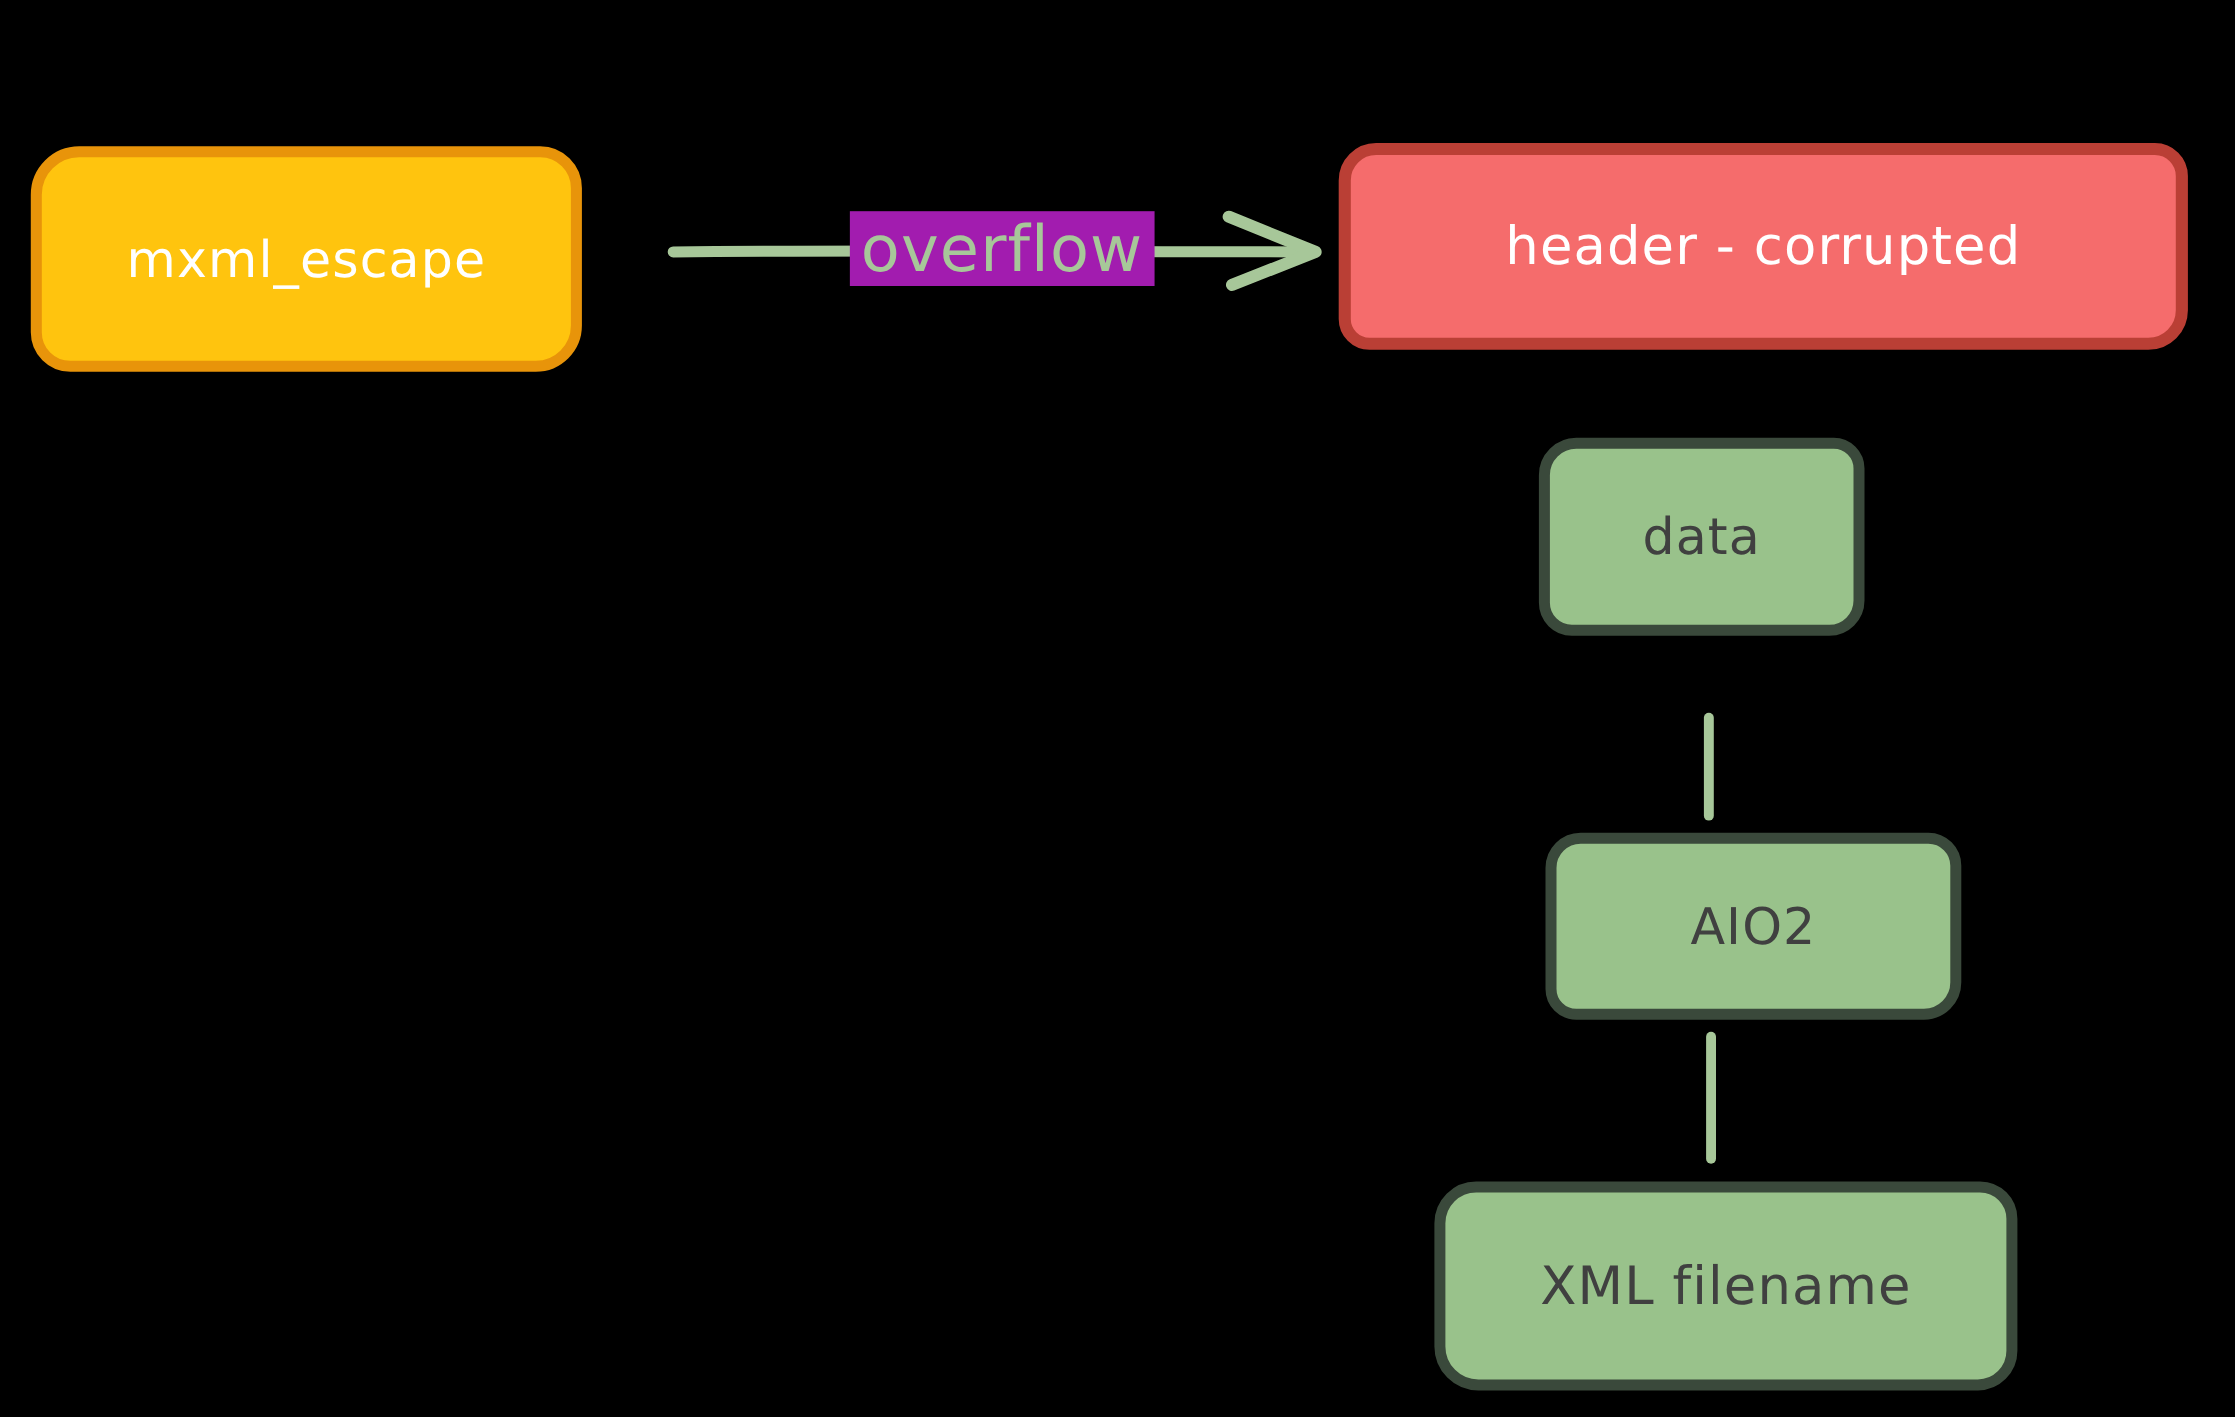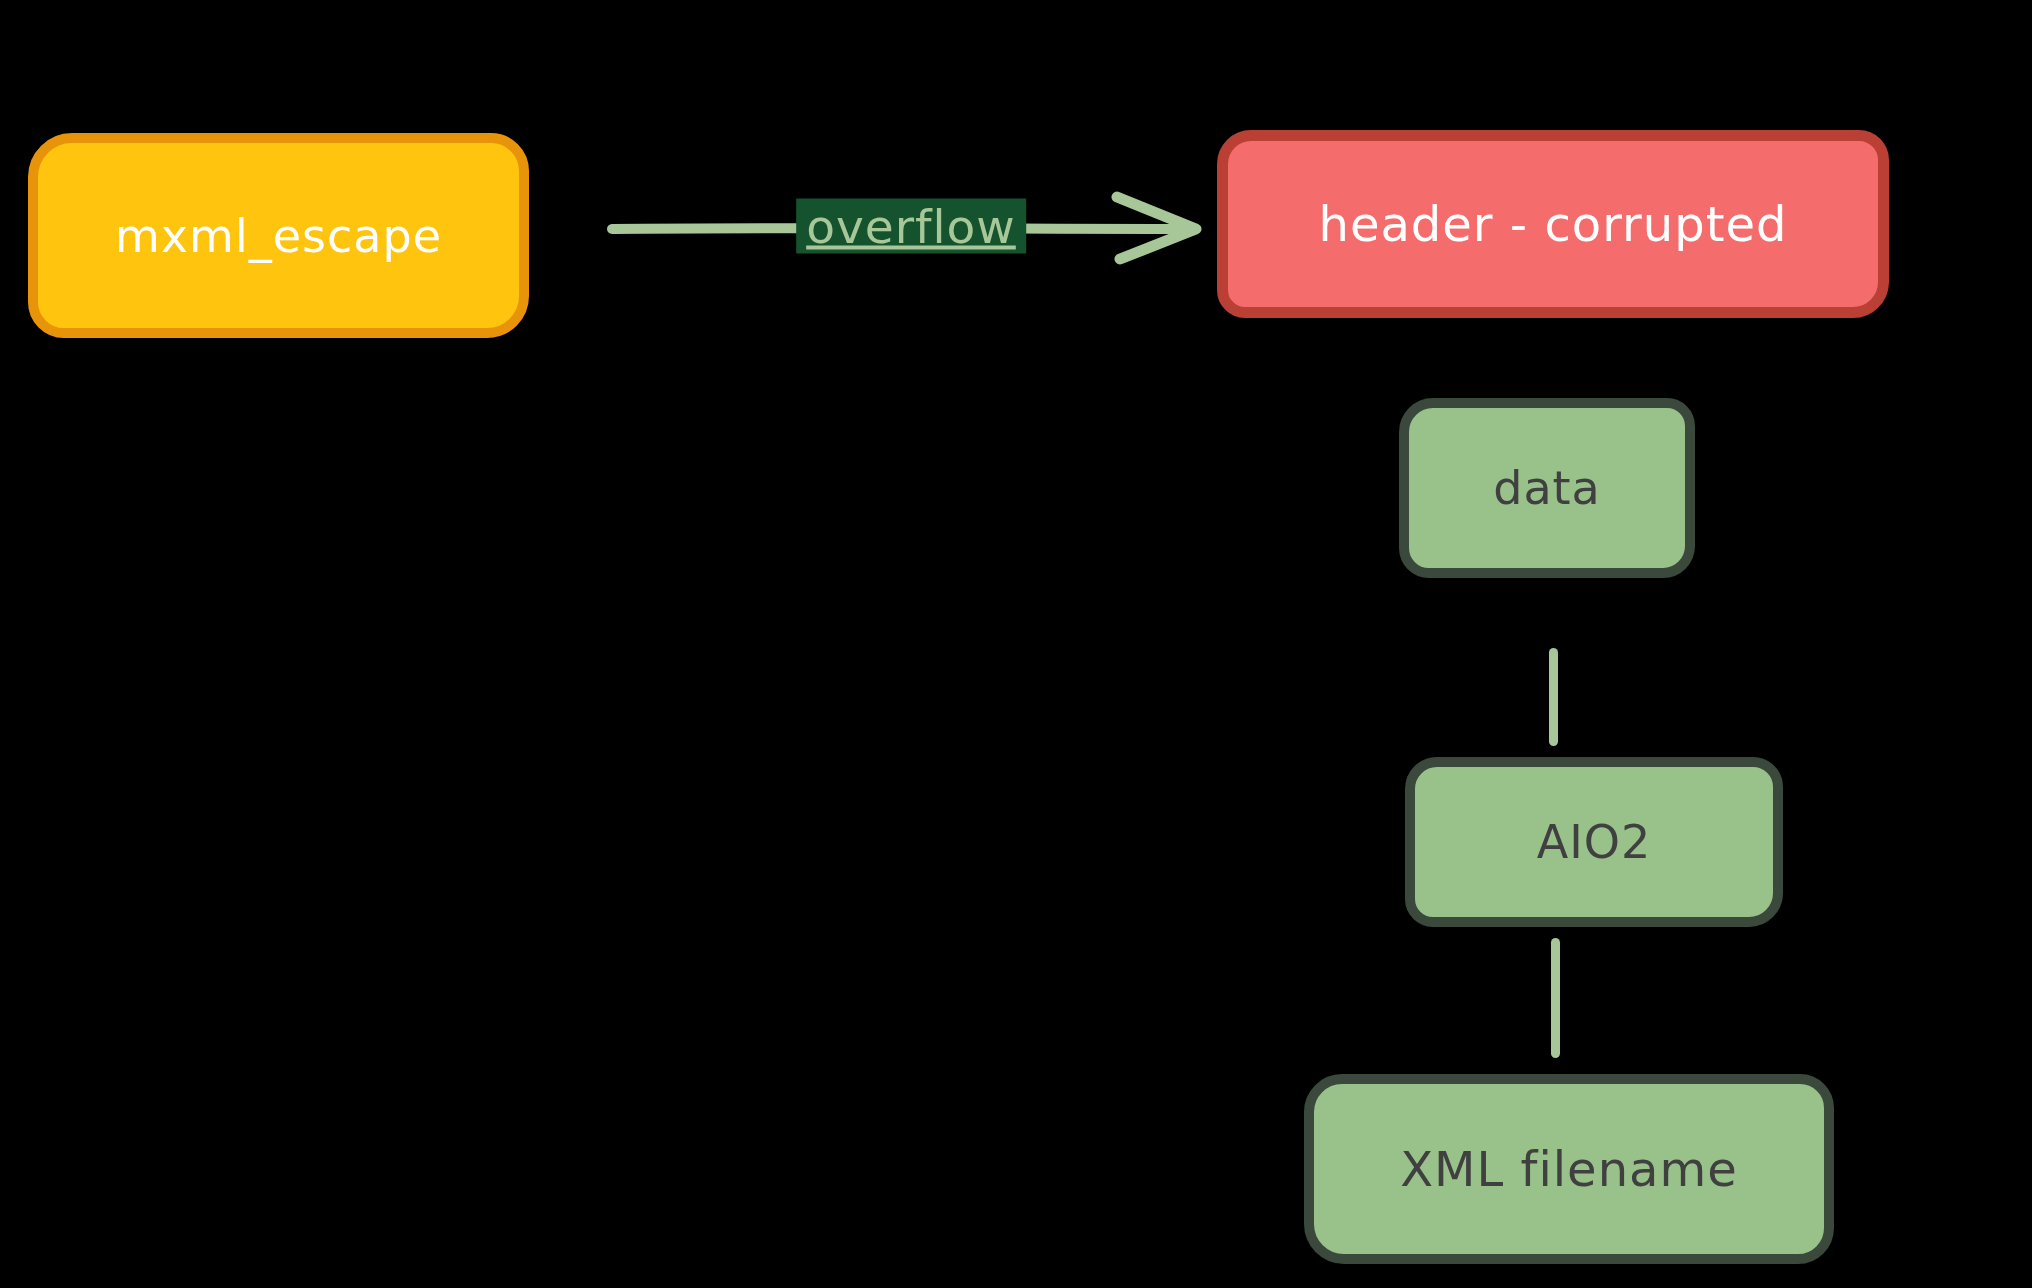--- a/index.html
+++ b/index.html
@@ -49,21 +49,21 @@
     top: 14px; left: 0;
     width: 100%;
     text-align: center;
     font-size: 48px;
     letter-spacing: 1px;
     color: #A7C799;
   }
   
   .node-red {
     left: 1217px; top: 130px;
-    width: 672px; height: 188px;
+    width: 772px; height: 188px;
     background: #F56C6C;
     border: 11px solid #BA3F35;
     border-radius: 34px 30px 36px 28px;
     color: #FFFFFF;
     font-size: 48px;
   }
   
   .node-green {
     background: #99C28B;
     border: 10px solid #3A493B;
@@ -88,27 +88,26 @@
   
   .arrow-svg {
     position: absolute;
     left: 600px; top: 175px;
     width: 610px; height: 110px;
   }
   .arrow-label {
     position: absolute;
     left: 911px; top: 226px;
     transform: translate(-50%, -50%);
-    background: #14532d;
+    background: #a21caf;
     padding: 0 10px;
     color: #A7C799;
-    font-size: 47px;
+    font-size: 58px;
     letter-spacing: 1px;
     white-space: nowrap;
-    text-decoration: underline;
   }
   .vconnector {
     position: absolute;
     width: 9px;
     background: #A7C799;
     border-radius: 6px;
   }
   .vconnector-1 { left: 1549px; top: 648px; height: 98px; }
   .vconnector-2 { left: 1551px; top: 938px; height: 120px; }
 </style>

